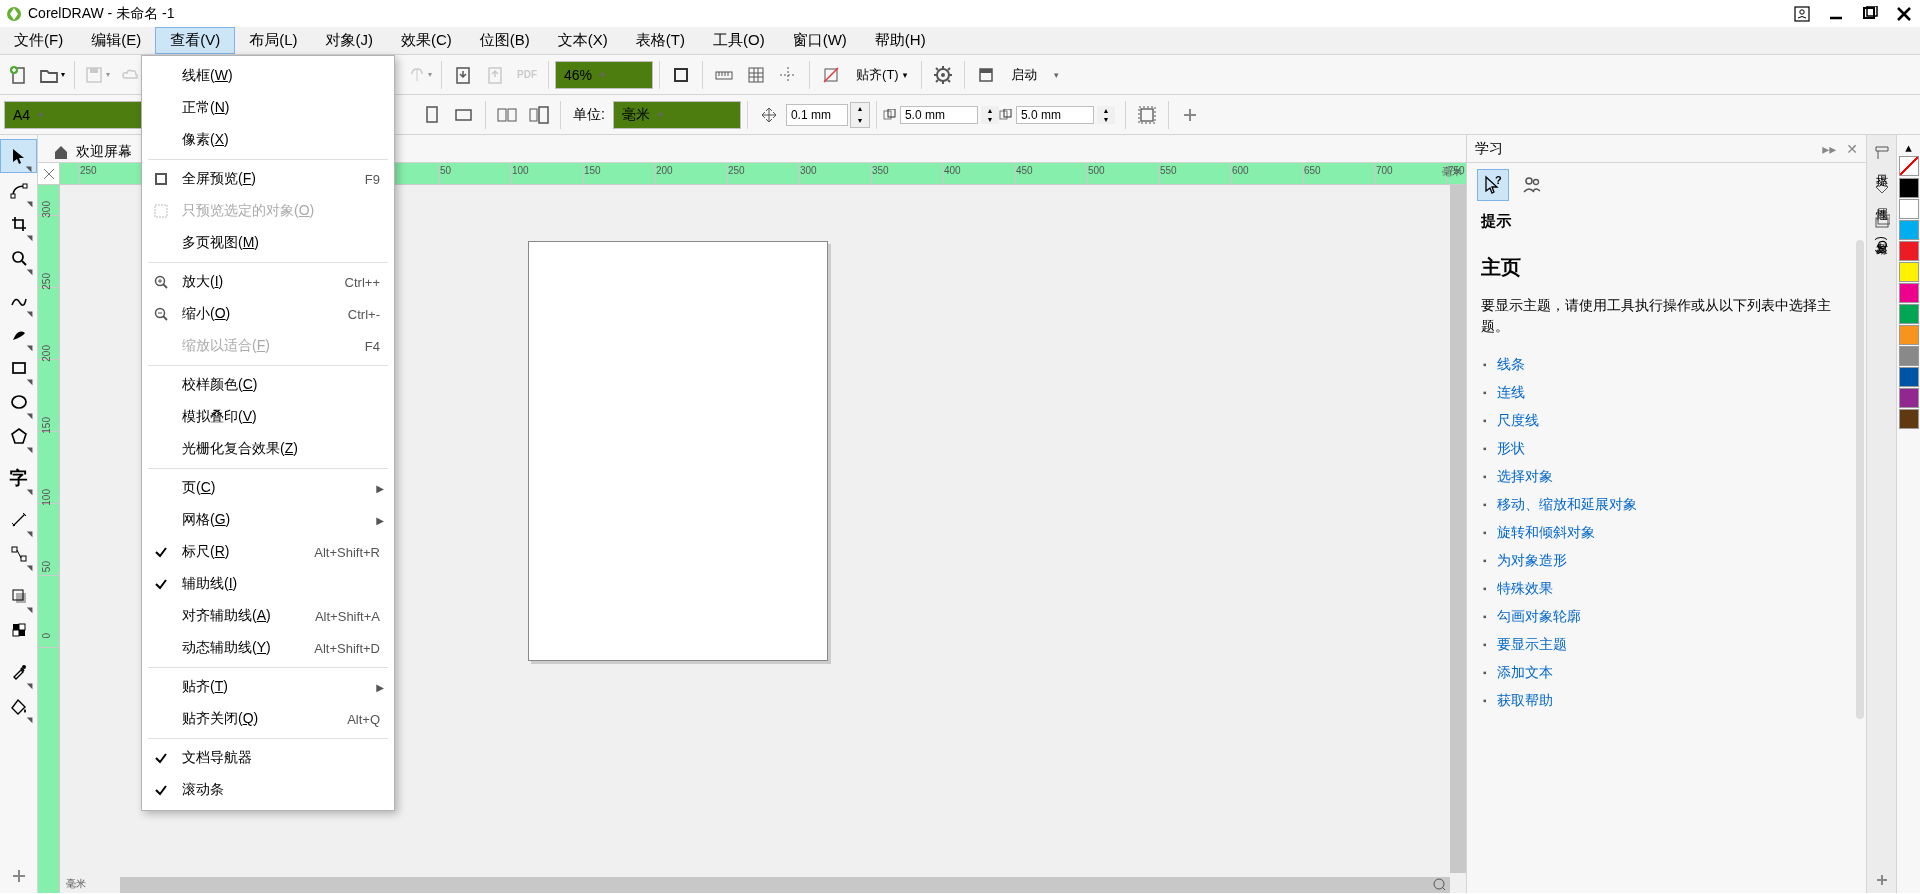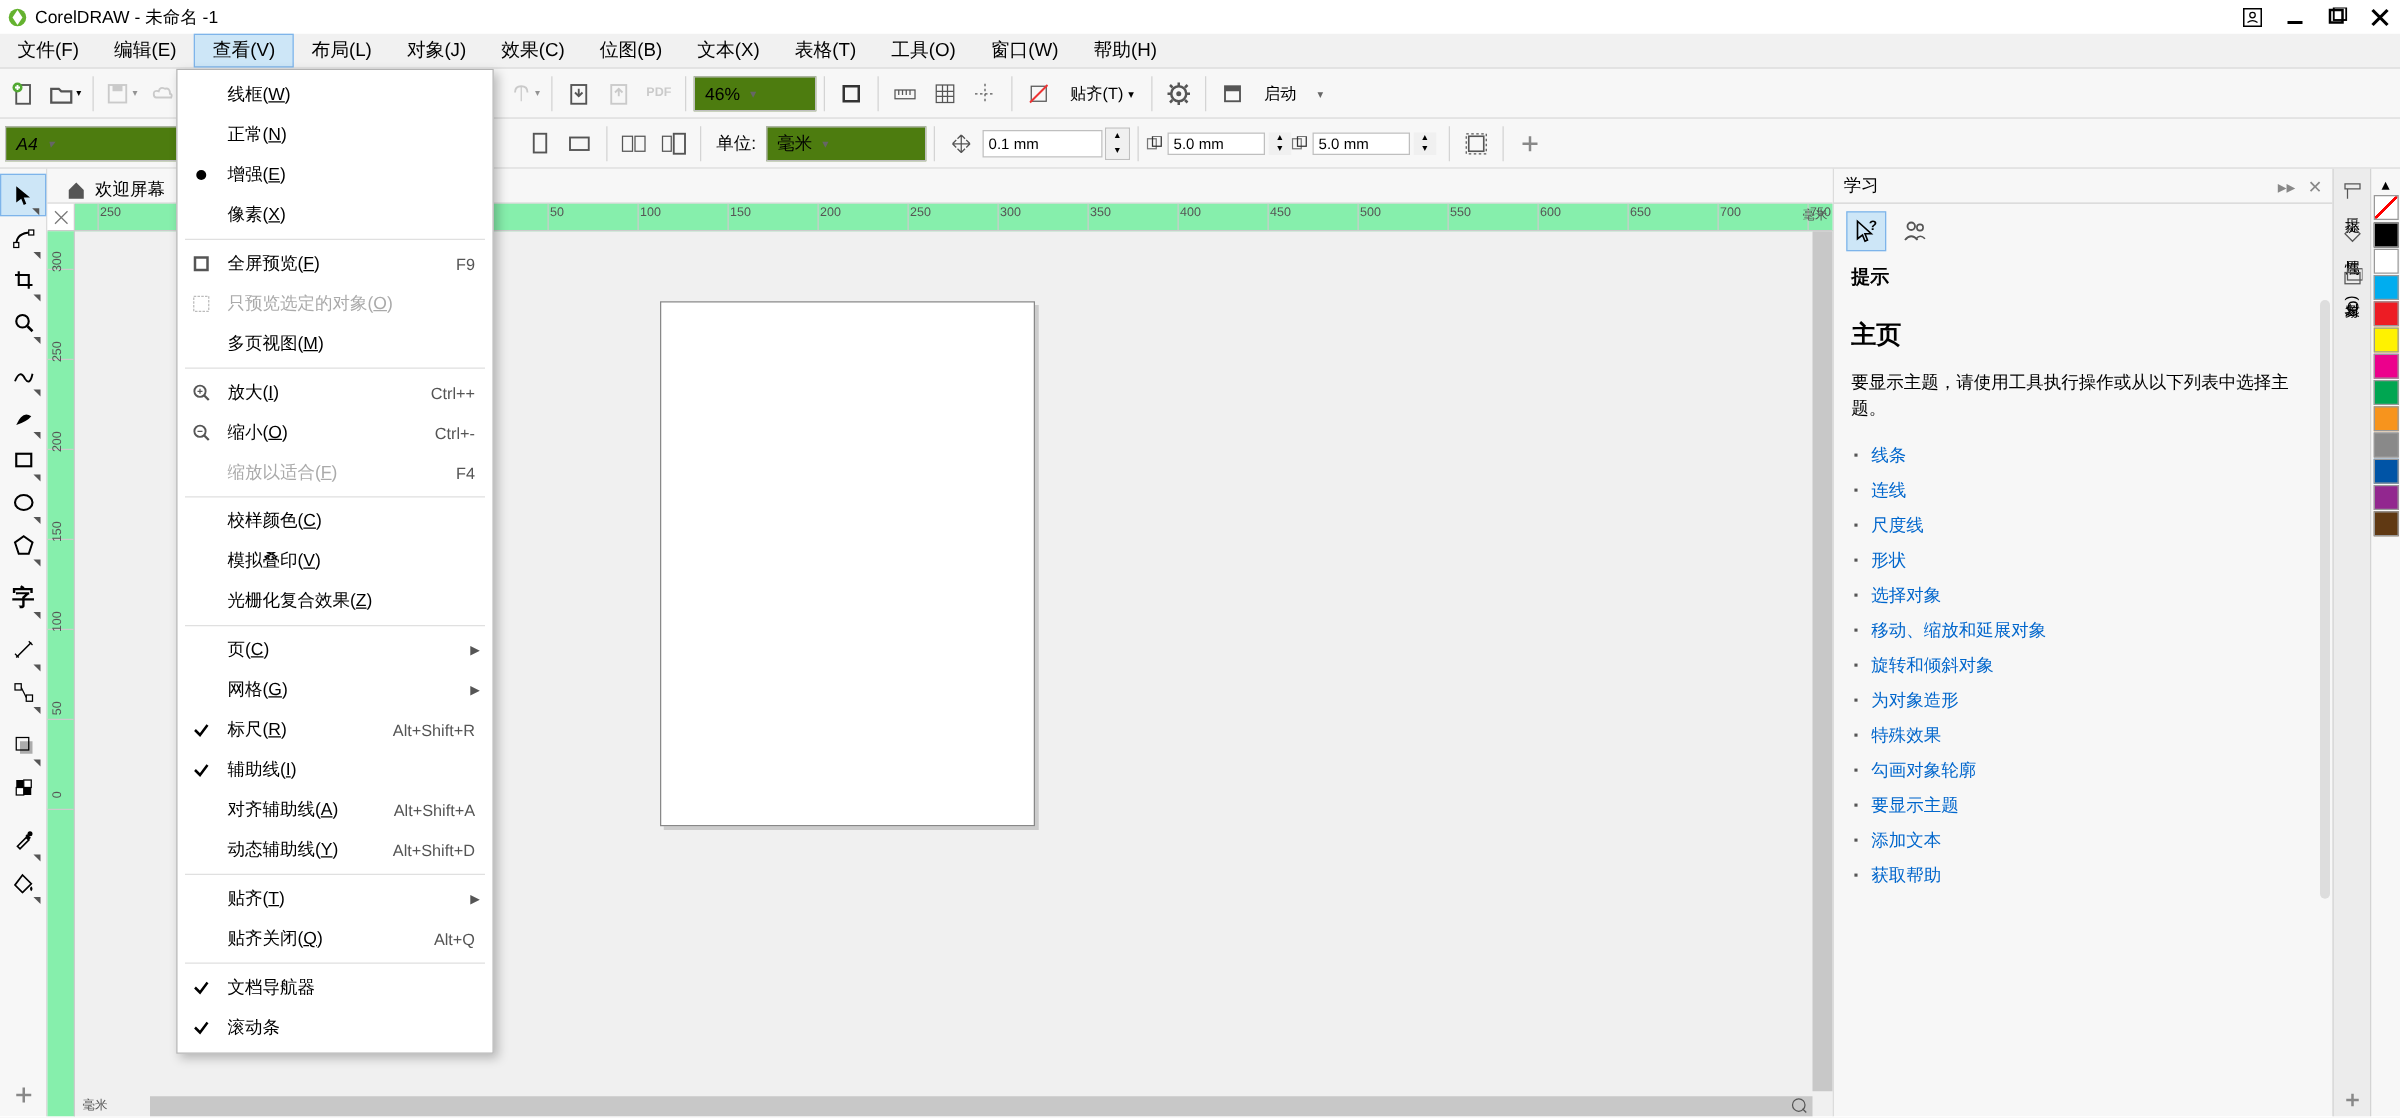--- a/index.html
+++ b/index.html
@@ -272,21 +272,21 @@
     </div>
   <div class="tb-btn tb-text-btn">
       <span>启动</span>
     </div>
   <div class="tb-btn" style="min-width:18px;">
       <span style="font-size:9px;color:#666;">▾</span>
     </div>
 </div>
 
 <div class="toolbar-row">
-  <div class="tb-field dropdown" style="width:149px;font-style:italic;">A4</div>
+  <div class="tb-field dropdown" style="width:149px;">A4</div>
   <div style="width:260px;"></div>
   <div class="tb-btn">
       <svg width="20" height="22">
         <rect x="5" y="3" width="10" height="15" fill="none" stroke="#555" stroke-width="1.5"></rect>
       </svg>
     </div>
   <div class="tb-btn">
       <svg width="22" height="20">
         <rect x="3" y="5" width="15" height="10" fill="none" stroke="#555" stroke-width="1.5"></rect>
       </svg>
@@ -306,21 +306,21 @@
     </div>
   <div class="tb-sep"></div>
   <div class="tb-label">单位:</div>
   <div class="tb-field dropdown" style="width:128px;">毫米</div>
   <div class="tb-sep"></div>
   <div class="tb-btn">
       <svg width="20" height="20">
         <path d="M10 3 L10 17 M3 10 L17 10 M10 3 L7 6 M10 3 L13 6 M10 17 L7 14 M10 17 L13 14 M3 10 L6 7 M3 10 L6 13 M17 10 L14 7 M17 10 L14 13" stroke="#555" fill="none"></path>
       </svg>
     </div>
-  <div class="small-input" style="width:96px;">0.1 mm</div>
+  <div class="small-input" style="width:62px;">0.1 mm</div>
   <div class="tb-spin-group">
       <div class="tb-spin">▲</div>
       <div class="tb-spin">▼</div>
     </div>
   <div class="tb-sep"></div>
   <div style="display:flex;flex-direction:row;gap:0px;margin-right:4px;">
     <div style="display:flex;align-items:center;gap:3px;">
         <svg width="14" height="12">
           <rect x="1" y="2" width="7" height="8" fill="none" stroke="#777"></rect>
           <rect x="5" y="0" width="7" height="8" fill="none" stroke="#333"></rect>
@@ -678,24 +678,20 @@
 </div>
 
 <div class="dropdown-menu" id="view-menu">
     <div class="dm-item">
       <span>线框(<span class="accel">W</span>)</span>
     </div>
     <div class="dm-item">
       <span>正常(<span class="accel">N</span>)</span>
     </div>
     <div class="dm-item">
-      <span>增强(<span class="accel">E</span>)</span>
-      <span class="dm-bullet"></span>
-    </div>
-    <div class="dm-item">
       <span>像素(<span class="accel">X</span>)</span>
     </div>
     <div class="dm-sep"></div>
     <div class="dm-item">
       <span>全屏预览(<span class="accel">F</span>)</span>
       <span class="dm-shortcut">F9</span>
       <span class="dm-icon">
         <svg width="16" height="16">
           <rect x="2" y="2" width="12" height="12" fill="#555"></rect>
           <rect x="4" y="4" width="8" height="8" fill="#fff"></rect>

